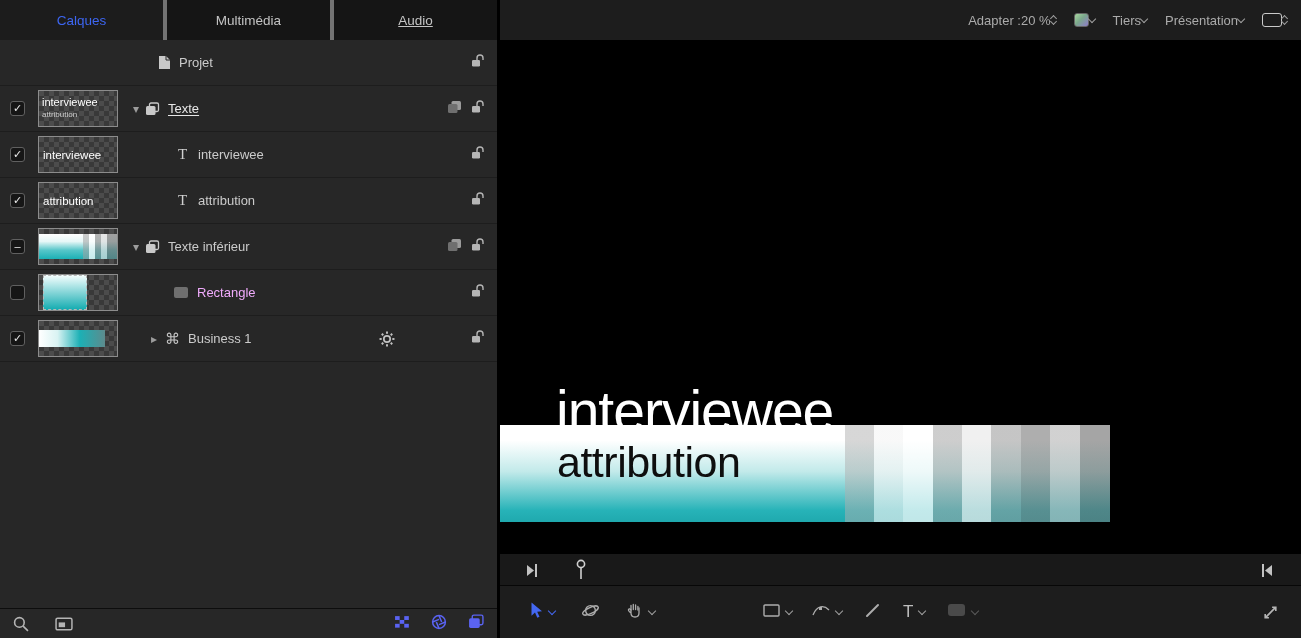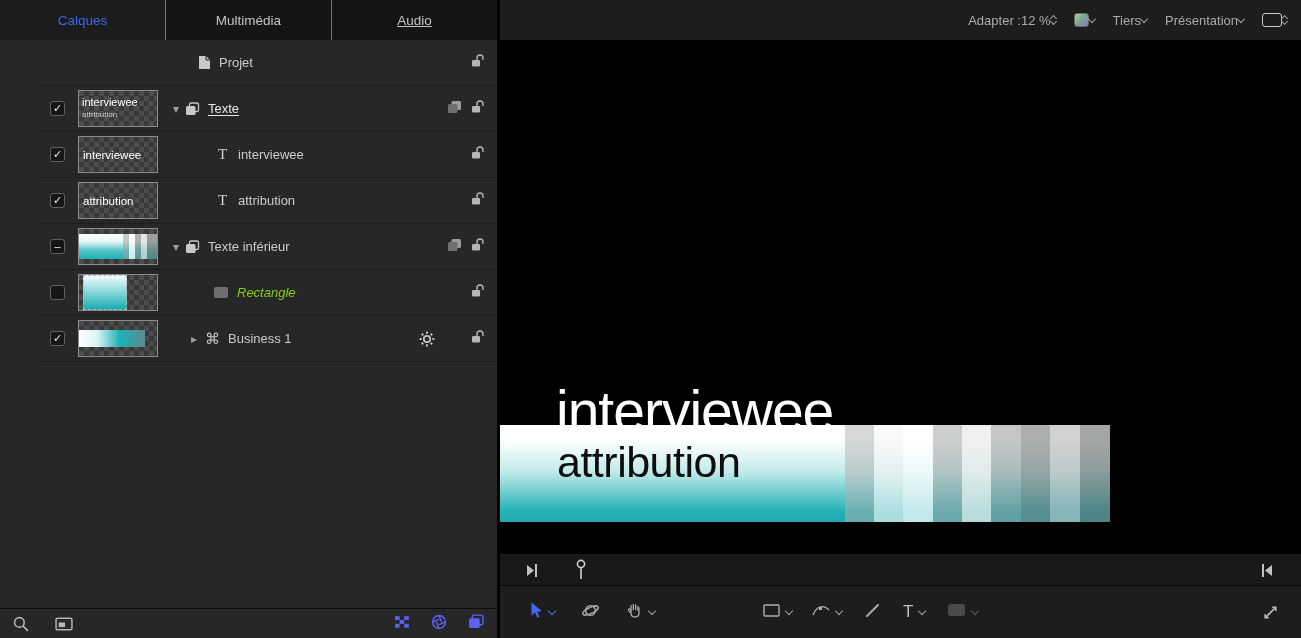--- a/index.html
+++ b/index.html
@@ -4,26 +4,26 @@
 <style>
   * { margin:0; padding:0; box-sizing:border-box; }
   html,body { width:1301px; height:638px; background:#000; overflow:hidden; }
   .app { position:relative; width:1301px; height:638px; background:#000;
          font-family:"Liberation Sans", sans-serif; }
 
   
   .left-panel { position:absolute; left:0; top:0; width:497px; height:638px; background:#272727; }
   .tabs { display:flex; height:40px; background:#151515; }
   .tab { flex:1; display:flex; align-items:center; justify-content:center;
-         font-size:13.5px; color:#c4c4c4; border-right:1px solid #737373; }
+         font-size:13.5px; color:#c4c4c4; border-right:4px solid #737373; }
   .tab:last-child { border-right:none;text-decoration:underline; }
   .tab.active { color:#3d66f2; background:#1c1c1c; }
 
   .layer-row { height:46px; display:flex; align-items:center; border-bottom:1px solid #1d1d1d;
-               position:relative; font-size:13px; color:#cbcbcb; background:#272727;margin-left:40px; }
+               position:relative; font-size:13px; color:#cbcbcb; background:#272727; }
   .cb { width:15px; height:15px; margin-left:10px; background:#161616; border:1px solid #606060;
         border-radius:3px; display:flex; align-items:center; justify-content:center;
         color:#ececec; font-size:11px; line-height:1; flex:0 0 auto; }
   .thumb { width:80px; height:37px; margin-left:13px; border:1px solid #8c8c8c; position:relative;
            overflow:hidden; flex:0 0 auto; background:#4c4c4c; }
   .checker { background-image:
       linear-gradient(45deg,#393939 25%,transparent 25%,transparent 75%,#393939 75%),
       linear-gradient(45deg,#393939 25%,transparent 25%,transparent 75%,#393939 75%);
       background-size:10px 10px; background-position:0 0,5px 5px; }
   .tt1 { position:absolute; left:3px; top:5px; font-size:11px; color:#fff; white-space:nowrap; }
@@ -42,21 +42,21 @@
   .disc { margin-left:12px; color:#9c9c9c; font-size:12px; width:12px; text-align:center; flex:0 0 auto; }
   .disc.indent { margin-left:30px; }
   .group-icon { margin-left:3px; display:flex; flex:0 0 auto; }
   .gen-icon { margin-left:5px; font-size:15px; color:#c6c6c6; flex:0 0 auto; }
   .t-icon { margin-left:57px; width:15px; text-align:center; font-family:"Liberation Serif", serif;
             font-size:15px; color:#d0d0d0; flex:0 0 auto; }
   .shape-icon { margin-left:55px; display:flex; flex:0 0 auto; }
   .file-icon { margin-left:158px; display:flex; flex:0 0 auto; }
   .row-label { margin-left:8px; white-space:nowrap; }
   .row-label.u { text-decoration:underline; text-underline-offset:2px; color:#e7e7e7; }
-  .row-label.dim { color:#84cc16;font-style:italic; }
+  .row-label.dim { color:#f0abfc; }
   .trail { margin-left:auto; display:flex; align-items:center; gap:9px; margin-right:13px; }
   .gear-abs { position:absolute; left:379px; top:50%; transform:translateY(-50%); display:flex; }
 
   .left-footer { position:absolute; left:0; bottom:0; width:497px; height:30px; background:#272727;
                  border-top:1px solid #0d0d0d; display:flex; align-items:center; }
   .lf-left1 { margin-left:13px; display:flex; }
   .lf-left2 { margin-left:26px; display:flex; }
   .footer-right { margin-left:auto; display:flex; align-items:center; gap:21px; margin-right:13px; }
 
   
@@ -332,21 +332,21 @@
         </span>
       </span>
     </div>
   </div>
 
   <div class="canvas-area">
 
     <div class="canvas-header">
       <span class="ch-group">
         <span>Adapter :</span>
-        <span>12 %</span>
+        <span>20 %</span>
         <span class="stepper">
             <span class="chv up"></span>
             <span class="chv down"></span>
           </span>
       </span>
       <span class="ch-group">
         <span class="cwell"></span>
         <span class="chv down"></span>
       </span>
       <span class="ch-group">

